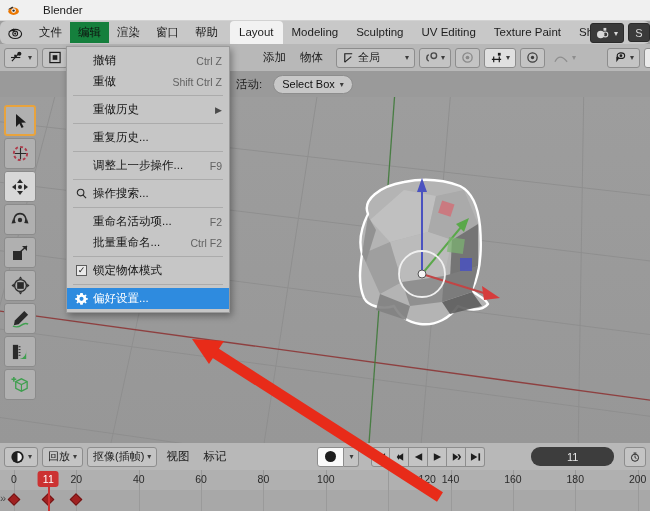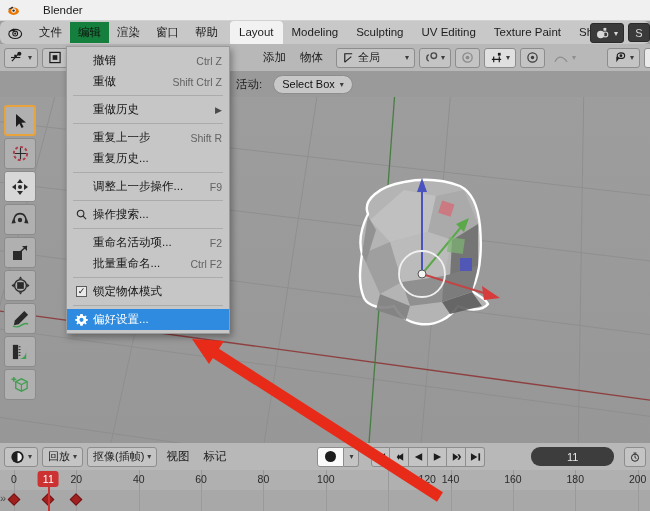--- a/index.html
+++ b/index.html
@@ -427,25 +427,20 @@
     <span class="mlbl">重做</span>
     <span class="mkey">Shift Ctrl Z</span>
   </div>
   <div class="msep"></div>
   <div class="mrow">
     <span class="mico"></span>
     <span class="mlbl">重做历史</span>
     <span class="marrow">▶</span>
   </div>
   <div class="msep"></div>
-  <div class="mrow">
-    <span class="mico"></span>
-    <span class="mlbl">重复上一步</span>
-    <span class="mkey">Shift R</span>
-  </div>
   <div class="mrow">
     <span class="mico"></span>
     <span class="mlbl">重复历史...</span>
     <span class="mkey"></span>
   </div>
   <div class="msep"></div>
   <div class="mrow">
     <span class="mico"></span>
     <span class="mlbl">调整上一步操作...</span>
     <span class="mkey">F9</span>

